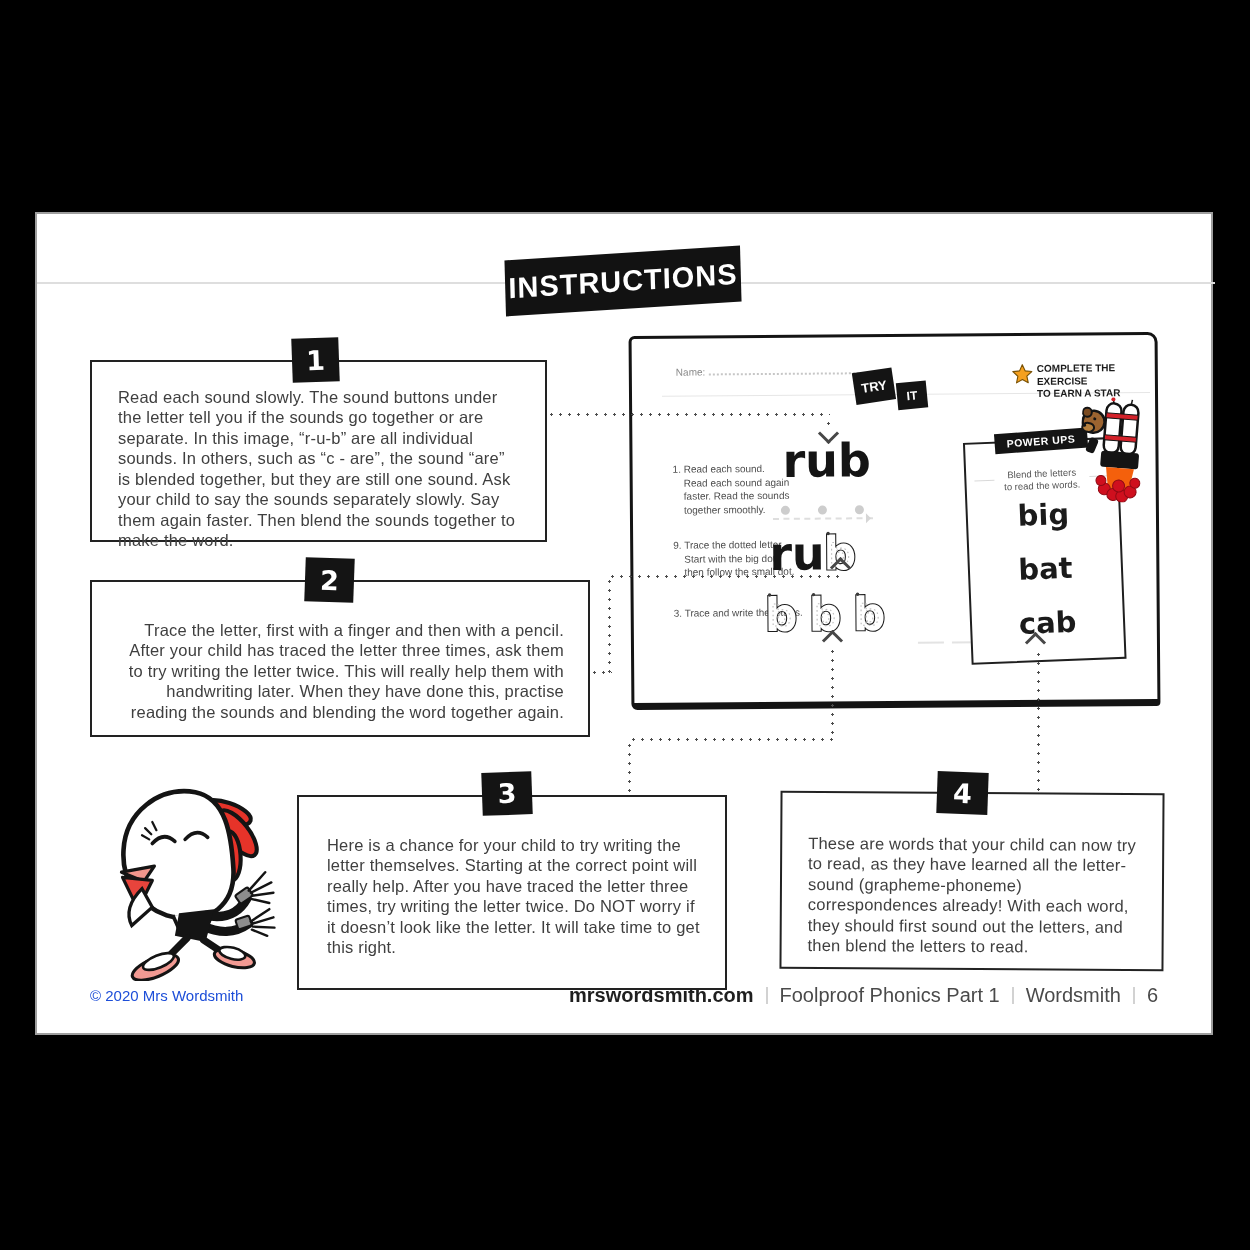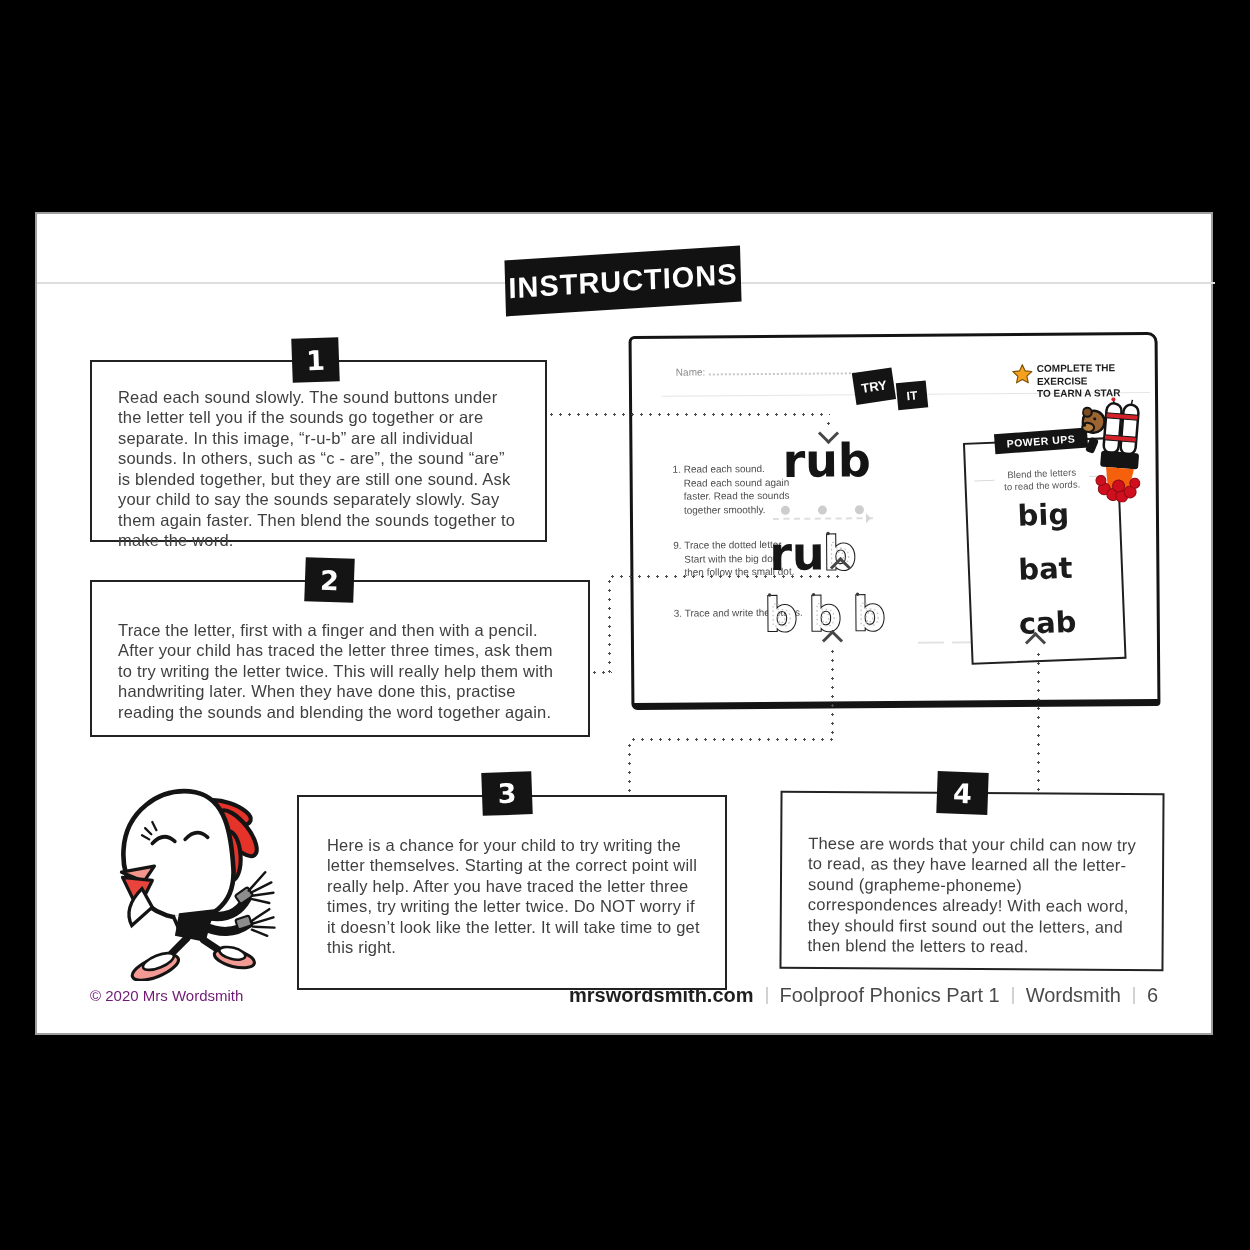--- a/index.html
+++ b/index.html
@@ -54,21 +54,21 @@
   
   #panel{left:334px;top:104px;width:155px;height:222px;border:2px solid #1f1f1f;background:#fff;
          transform:rotate(-1.8deg);box-sizing:border-box;z-index:2;}
   #pbadge{left:50%;top:-11px;transform:translateX(-50%) rotate(-2deg);background:#141414;color:#fff;
           font-weight:800;font-size:10.5px;letter-spacing:.5px;padding:4px 12px;white-space:nowrap;}
   #phint{left:0;top:26px;width:100%;text-align:center;font-size:9.5px;color:#555;line-height:1.3;white-space:pre-line;}
   .hint-dash{position:absolute;top:36px;width:20px;height:1px;background:#d9d9d9;}
   .pword{left:0;width:100%;text-align:center;font-family:"DejaVu Sans",sans-serif;font-weight:bold;font-size:29px;color:#1b1b1b;}
 
   
-  #footer-left{left:53px;top:773px;font-size:15px;color:#701a75;}
+  #footer-left{left:53px;top:773px;font-size:15px;color:#1d4ed8;}
   #footer-right{right:53px;top:770px;display:flex;align-items:center;gap:12px;font-size:20px;color:#4a4a4a;}
   #footer-right .site{font-weight:bold;color:#1f1f1f;}
   .fdiv{width:2px;height:17px;background:#d2d2d2;}
 </style>
 </head>
 <body>
 
 <div id="stage">
   <div id="page">
 
@@ -189,21 +189,21 @@
         </g>
       </svg>
     </div>
 
     <div class="abs stepbox" style="left:53px;top:146px;width:457px;height:182px;">
       <div class="steptext" style="padding:25px 24px 0 26px;">Read each sound slowly. The sound buttons under the letter tell you if the sounds go together or are separate. In this image, “r-u-b” are all individual sounds. In others, such as “c - are”, the sound “are” is blended together, but they are still one sound. Ask your child to say the sounds separately slowly. Say them again faster. Then blend the sounds together to make the word.</div>
     </div>
     <div class="abs numbadge" style="left:255px;top:124px;width:47px;height:44px;transform:rotate(-2deg);">1</div>
 
     <div class="abs stepbox" style="left:53px;top:366px;width:500px;height:157px;">
-      <div class="steptext" style="padding:38px 24px 0 26px;">Trace the letter, first with a finger and then with a pencil. After your child has traced the letter three times, ask them to try writing the letter twice. This will really help them with handwriting later. When they have done this, practise reading the sounds and blending the word together again.</div>
+      <div class="steptext" style="padding:38px 24px 0 26px;text-align:right;">Trace the letter, first with a finger and then with a pencil. After your child has traced the letter three times, ask them to try writing the letter twice. This will really help them with handwriting later. When they have done this, practise reading the sounds and blending the word together again.</div>
     </div>
     <div class="abs numbadge" style="left:268px;top:344px;width:49px;height:44px;transform:rotate(2deg);">2</div>
 
     <div class="abs stepbox" style="left:260px;top:581px;width:430px;height:195px;">
       <div class="steptext" style="padding:38px 24px 0 28px;">Here is a chance for your child to try writing the letter themselves. Starting at the correct point will really help. After you have traced the letter three times, try writing the letter twice. Do NOT worry if it doesn’t look like the letter. It will take time to get this right.</div>
     </div>
     <div class="abs numbadge" style="left:445px;top:558px;width:50px;height:43px;transform:rotate(-2deg);">3</div>
 
     <div class="abs stepbox" style="left:743px;top:578px;width:384px;height:178px;transform:rotate(0.35deg);">
       <div class="steptext" style="padding:40px 20px 0 26px;">These are words that your child can now try to read, as they have learned all the letter-sound (grapheme-phoneme) correspondences already! With each word, they should first sound out the letters, and then blend the letters to read.</div>

